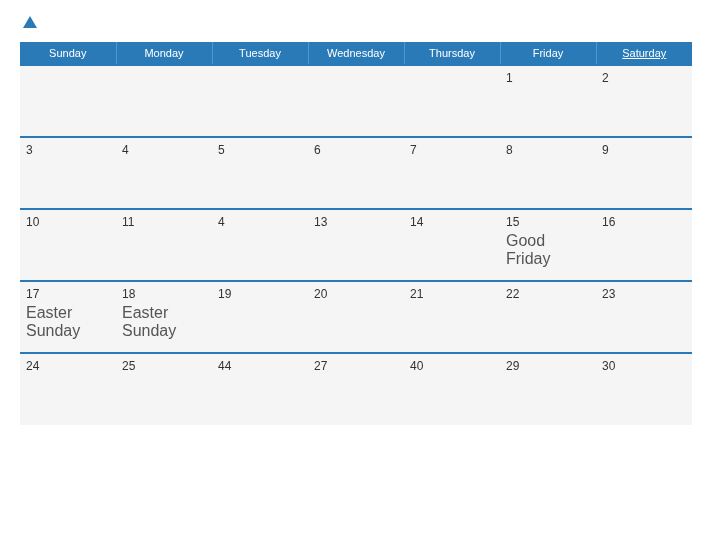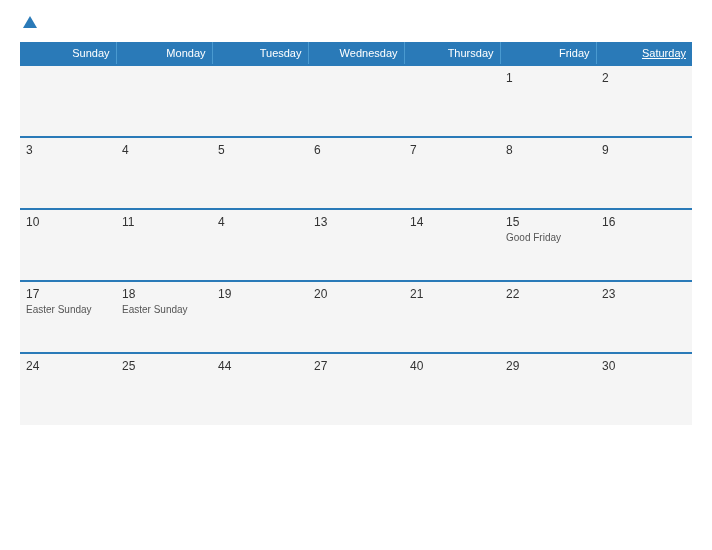--- a/index.html
+++ b/index.html
@@ -68,21 +68,21 @@
       border-collapse: collapse;
     }
     .calendar thead tr {
       background-color: #2a7ab8;
     }
     .calendar thead th {
       color: #fff;
       font-size: 11px;
       font-weight: normal;
       padding: 5px 6px;
-      text-align: right;
+      text-align: center;
       border-right: 1px solid #4a9ad0;
     }
     .calendar thead th:last-child {
       border-right: none;
       text-decoration: underline;
     }
     .calendar tbody tr {
       border-top: 2px solid #2a7ab8;
     }
     .calendar tbody td {
@@ -97,21 +97,21 @@
     }
     .calendar tbody tr:nth-child(even) td {
       background: #f5f5f5;
     }
     .day-number {
       font-size: 12px;
       color: #333;
       display: block;
     }
     .holiday {
-      font-size: 10px;
+      font-size: 16px;
       color: #555;
       margin-top: 3px;
       display: block;
     }
     .empty {
       background: #f5f5f5;
     }
   </style>
 </head>
 <body>

